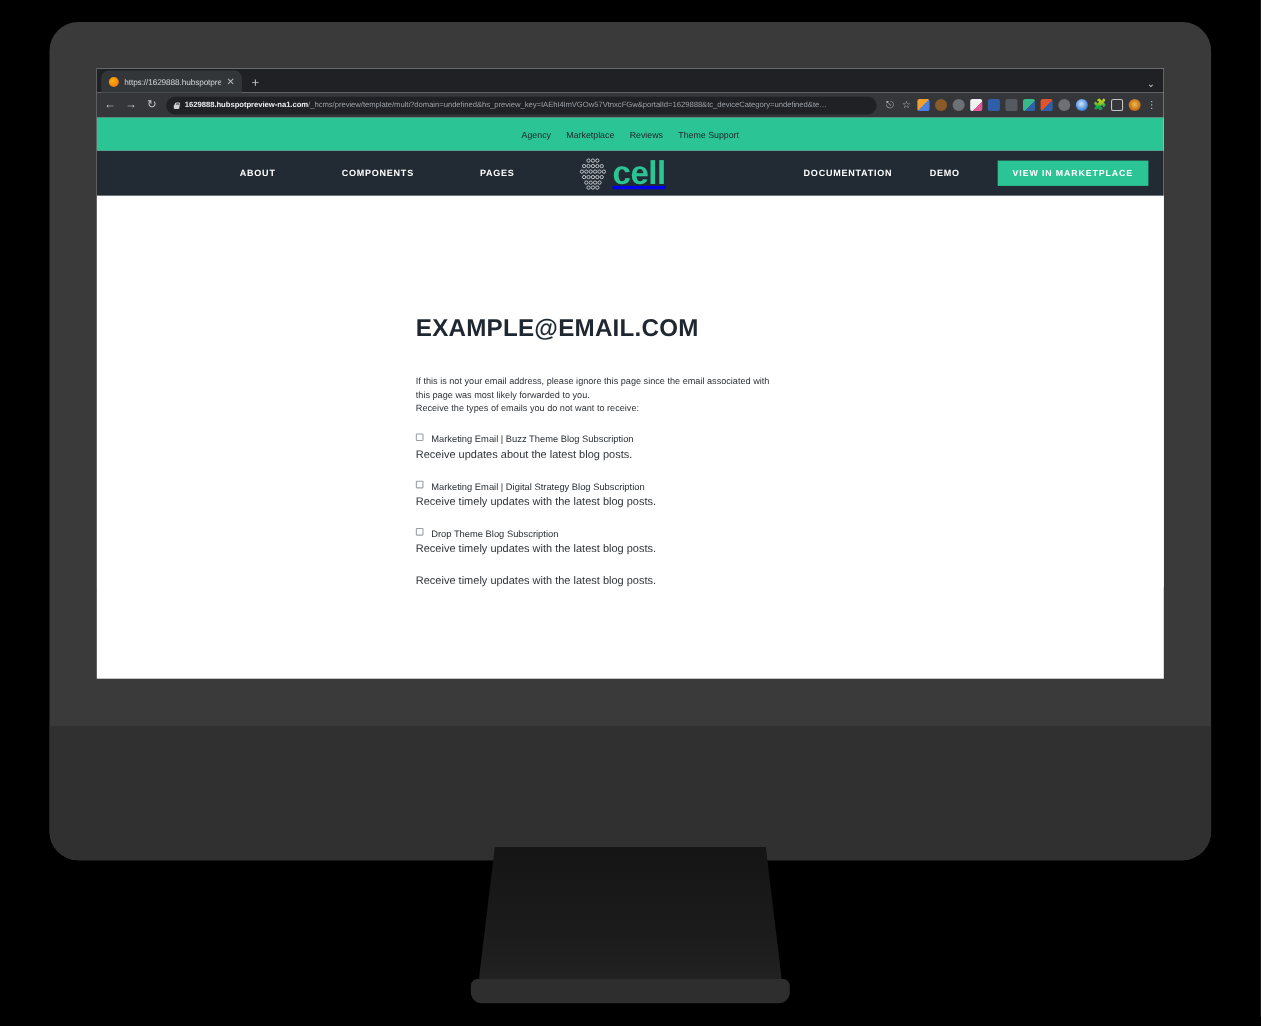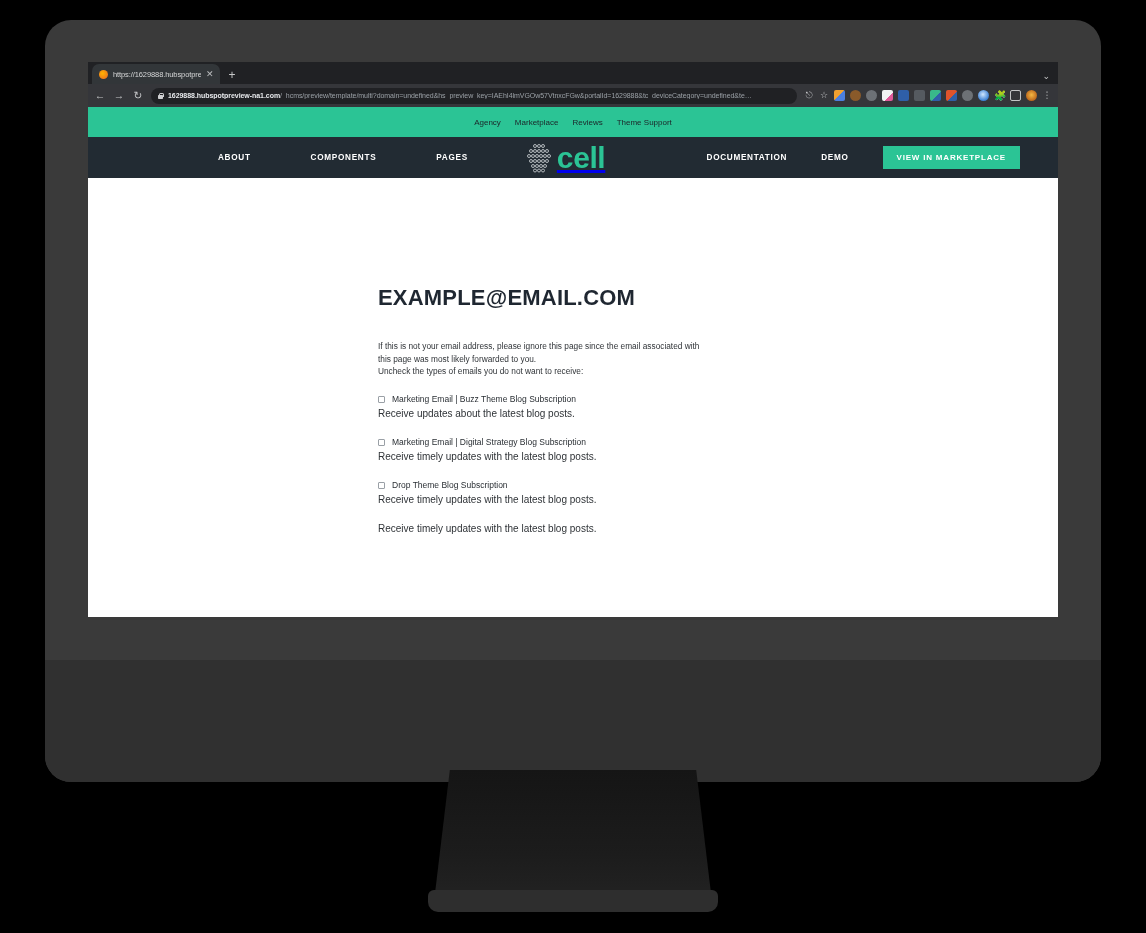--- a/index.html
+++ b/index.html
@@ -117,21 +117,21 @@
     height: 30px; background: #2bc495;
     display: flex; align-items: center; justify-content: center; gap: 14px;
   }
   .topbar a { color: #1c2428; font-size: 8px; text-decoration: none; }
 
   .mainnav {
     height: 41px; background: #222b33;
     display: flex; align-items: center; padding: 16px 14px;
   }
   .nav-left { display: flex; align-items: center; gap: 60px; margin-left: 116px; }
-  .nav-right { display: flex; align-items: center; gap: 34px; margin-left: auto; margin-right: 24px; }
+  .nav-right { display: flex; align-items: center; gap: 34px; margin-left: auto; }
   .navitem {
     color: #ffffff; font-size: 8.2px; font-weight: 700;
     letter-spacing: 0.7px; text-decoration: none; white-space: nowrap;
   }
   .brand { display: flex; align-items: center; gap: 5px; margin-left: 58px; }
   .brand-mark { width: 26px; height: 30px; }
   .brand-text {
     color: #2bc495; font-size: 30px; font-weight: 700; letter-spacing: -0.4px; line-height: 1;
   }
   .cta {
@@ -147,21 +147,21 @@
   }
   .h2 {
     color: #1f2731; font-size: 22px; font-weight: 700; margin-top: 19px;
     letter-spacing: 0.2px;
   }
   .intro {
     color: #2f3337; font-size: 8.3px; line-height: 1.53; margin-top: 29px; max-width: 400px;
   }
   .prefs { margin-top: 16px; }
   .pref { margin-bottom: 18px; }
-  .pref-head { display: flex; align-items: center; gap: 7px; }
+  .pref-head { display: flex; align-items: flex-start; gap: 7px; }
   .cbox {
     width: 7px; height: 7px; border: 1px solid #9aa0a6; background: #fff;
     flex: 0 0 auto; border-radius: 1px;
   }
   .pref-label { color: #2a2f34; font-size: 8.5px; }
   .pref-desc { color: #2f3337; font-size: 10px; margin-top: 4px; }
 </style>
 </head>
 <body>
 
@@ -263,21 +263,21 @@
         <a class="navitem" href="#">DEMO</a>
         <a class="cta" href="#">VIEW IN MARKETPLACE</a>
       </div>
     </div>
 
     <div class="page">
       <h2 class="h2">EXAMPLE@EMAIL.COM</h2>
       <p class="intro">
         <span>If this is not your email address, please ignore this page since the email associated with</span><br>
         <span>this page was most likely forwarded to you.</span><br>
-        <span>Uncheck the types of emails you do not want to receive:</span>
+        <span>Receive the types of emails you do not want to receive:</span>
       </p>
 
       <div class="prefs" id="prefs-list">
           <div class="pref">
             <div class="pref-head">
               <span class="cbox"></span>
               <span class="pref-label">Marketing Email | Buzz Theme Blog Subscription</span>
             </div>
             <div class="pref-desc">Receive updates about the latest blog posts.</div>
           </div>

